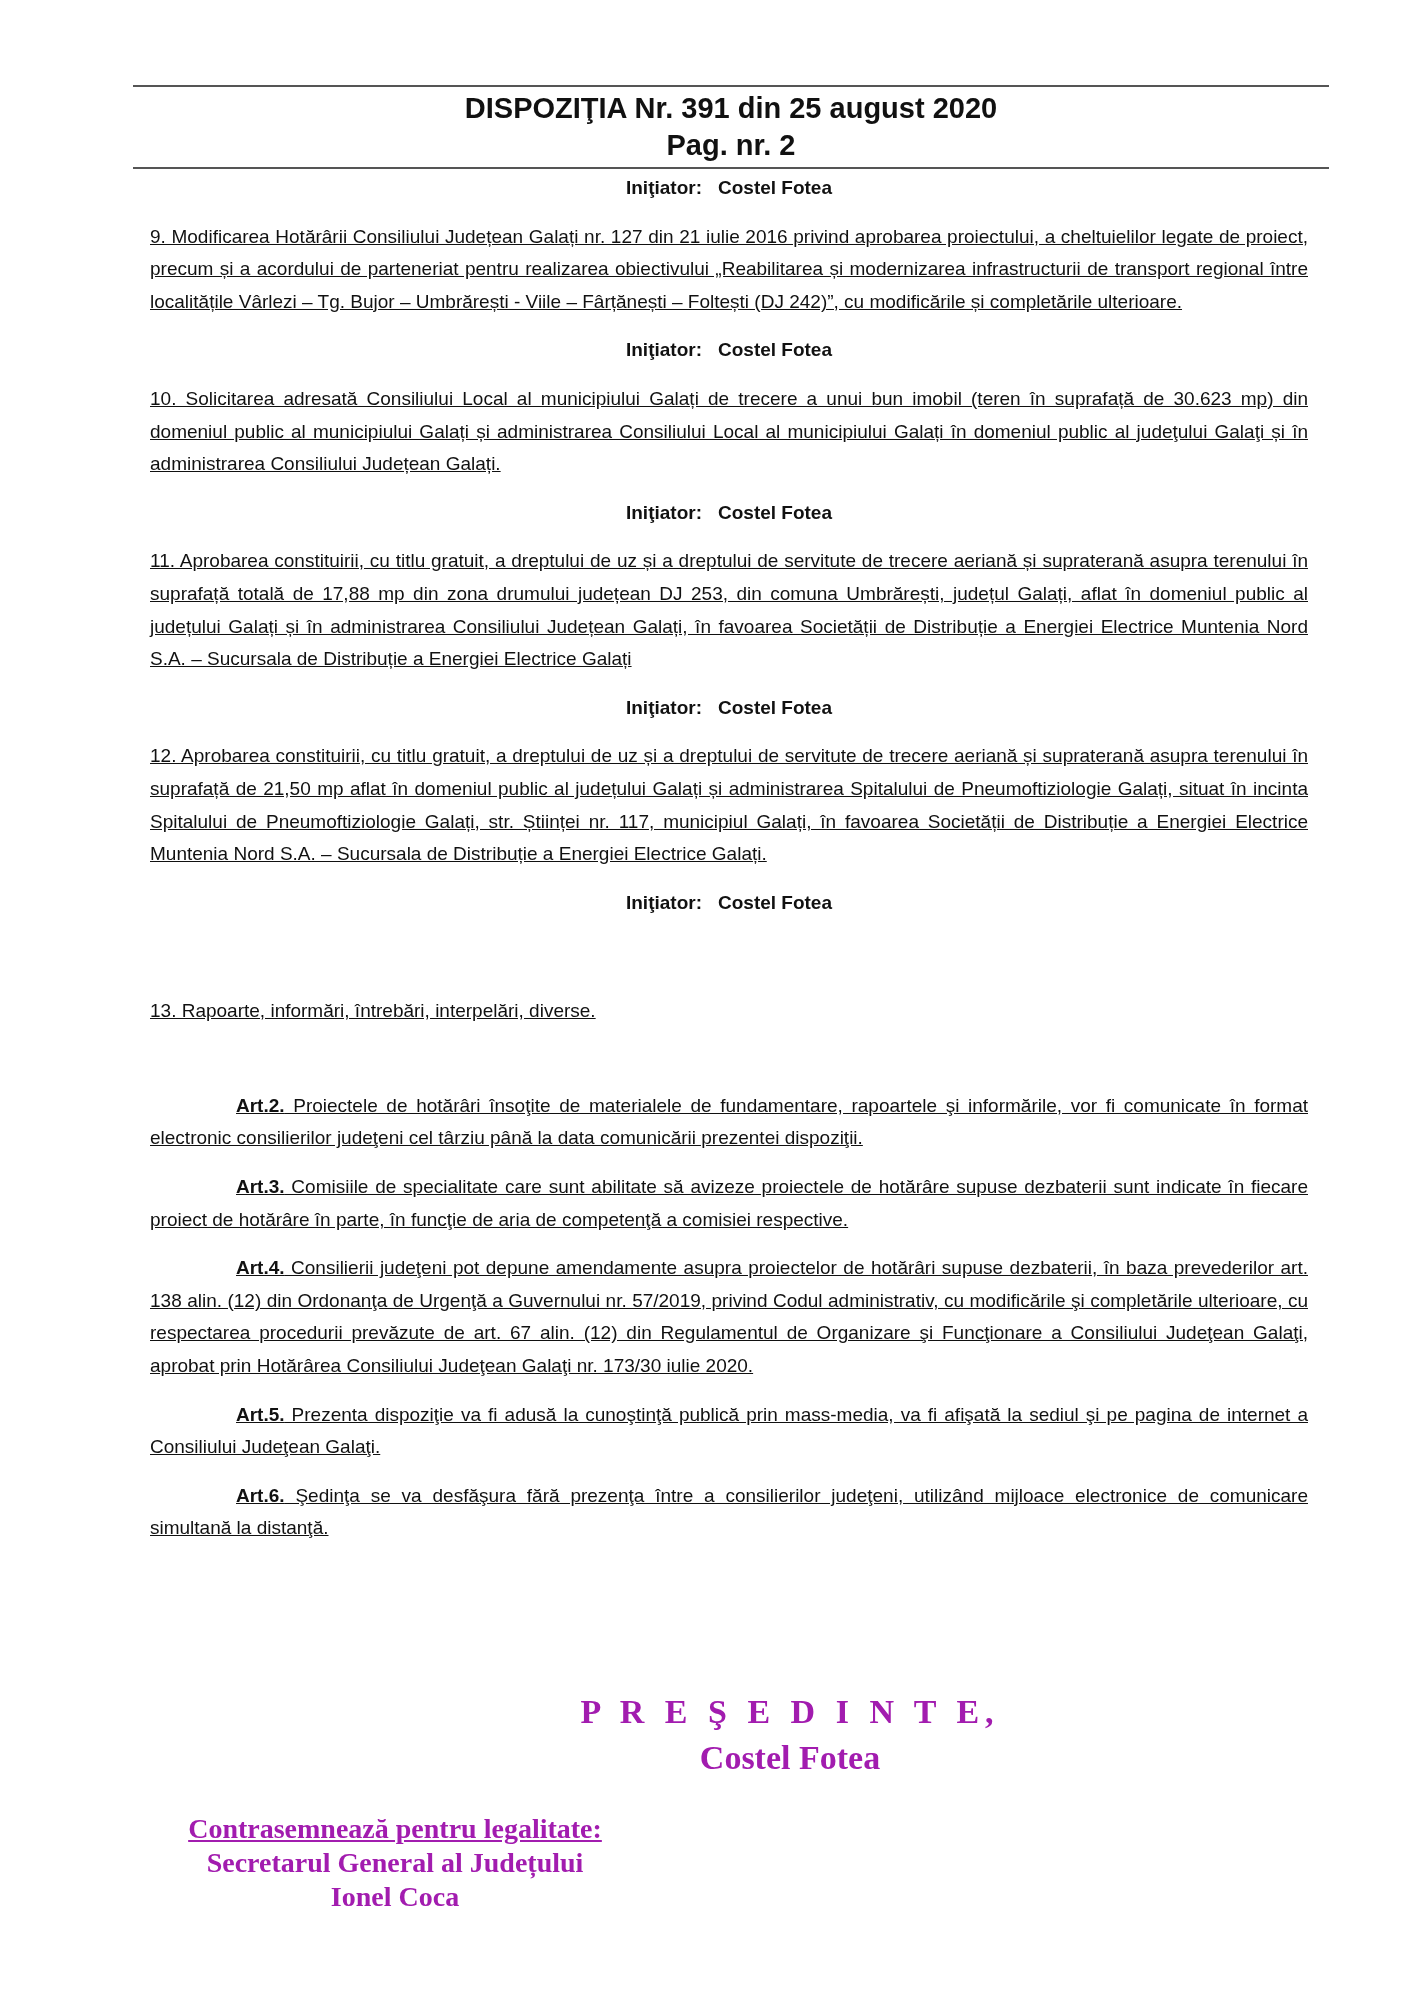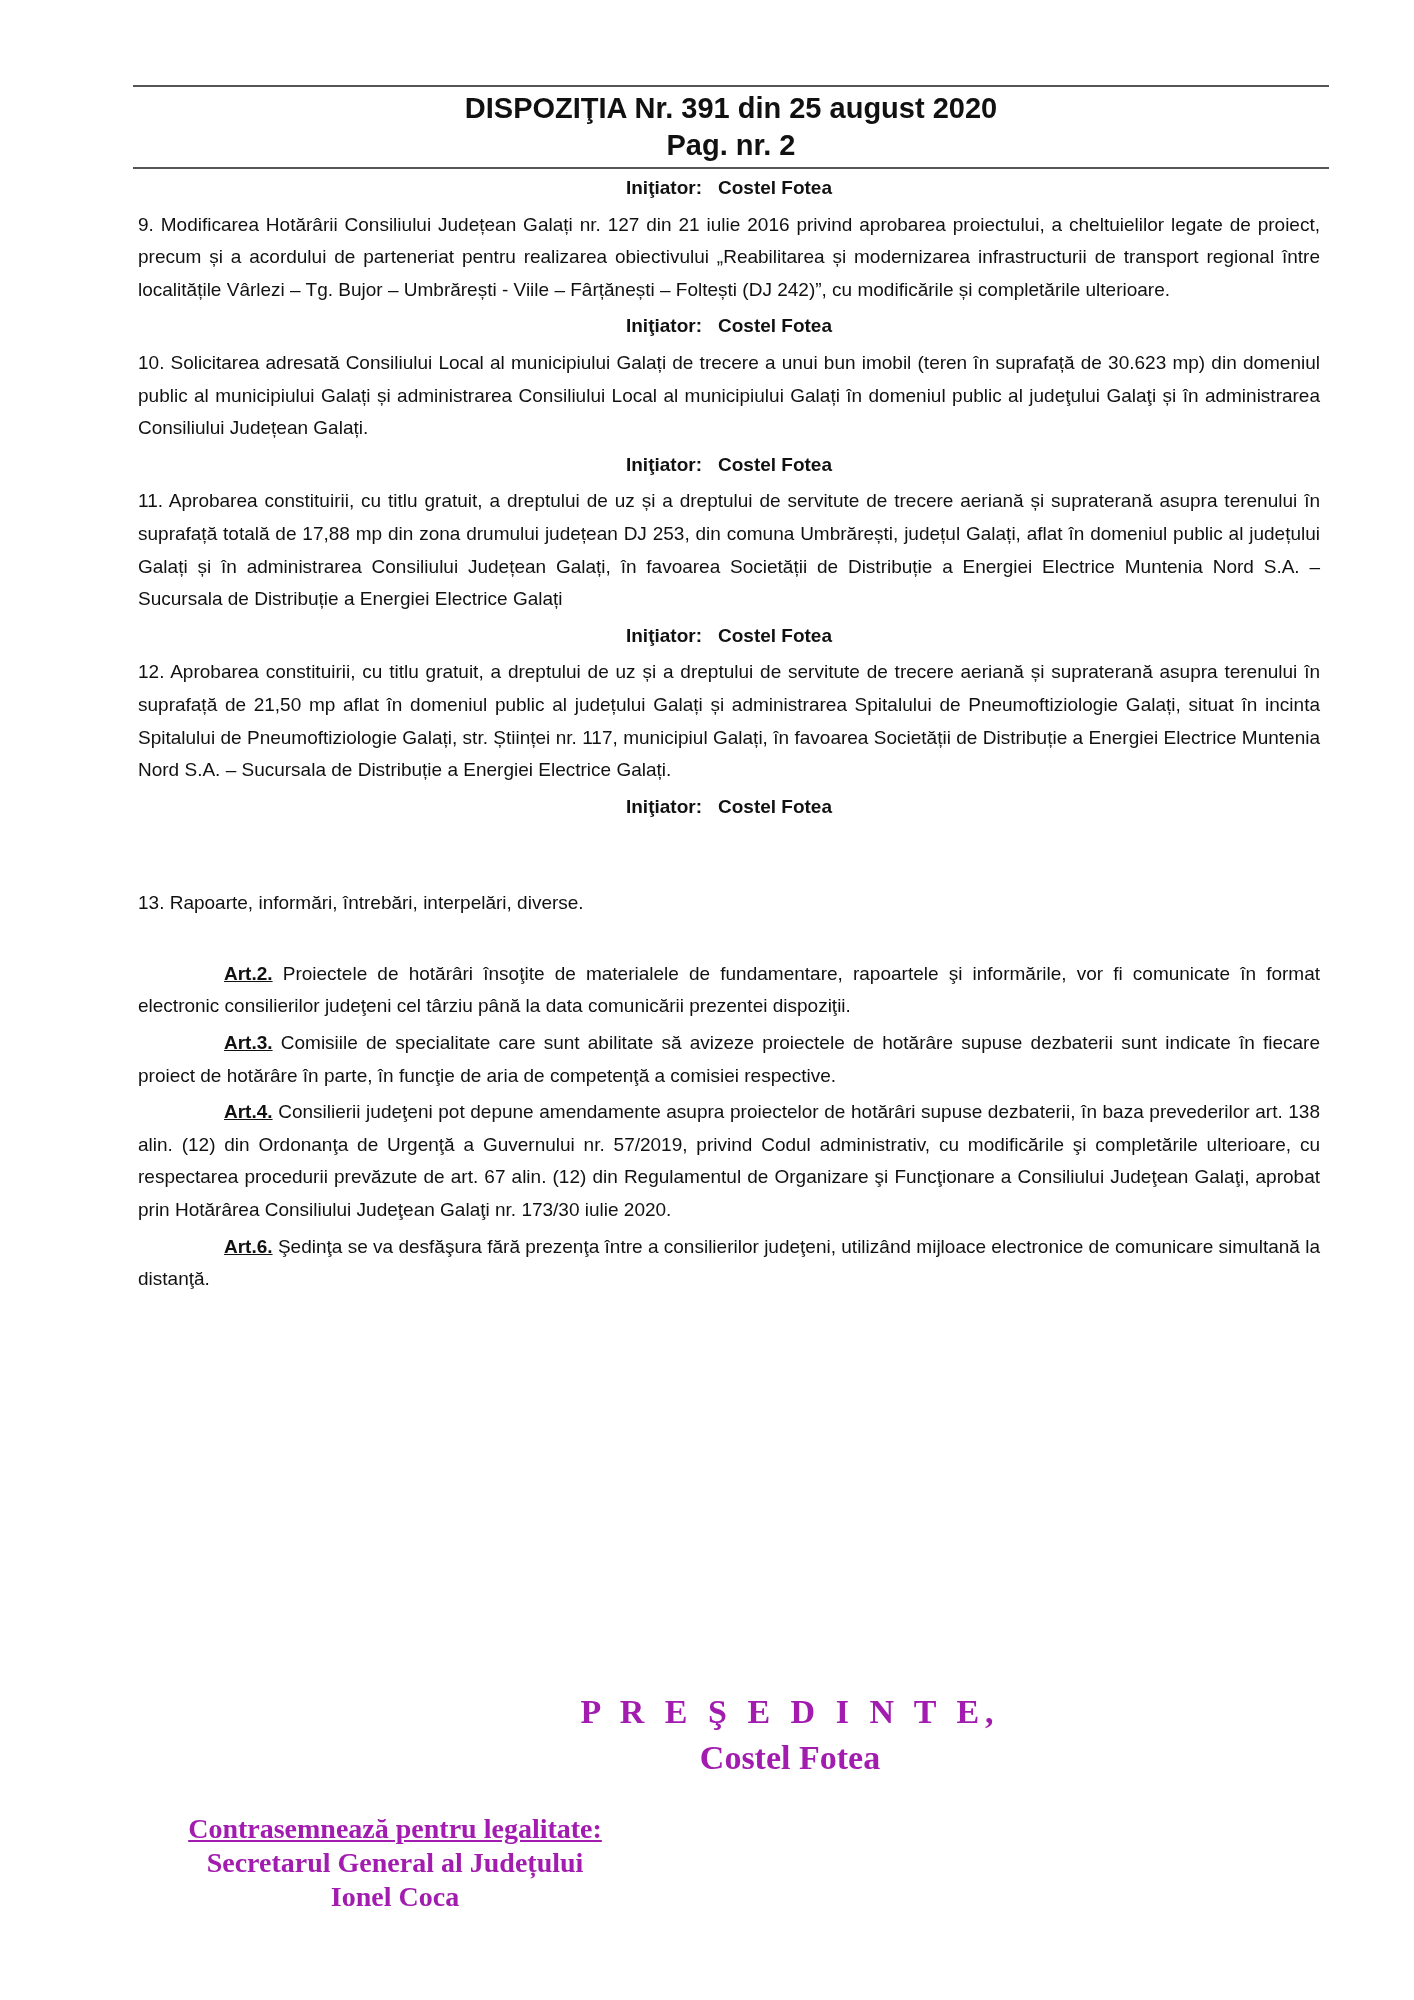--- a/index.html
+++ b/index.html
@@ -3,21 +3,21 @@
 <meta charset="utf-8">
 <style>
   html, body { margin:0; padding:0; background:#ffffff; }
   body { width:1414px; height:2000px; position:relative; overflow:hidden; color:#111; }
   .page { position:absolute; left:0; top:0; width:1414px; height:1736px; }
   .rule { position:absolute; left:133px; width:1196px; height:0; border-top:2px solid #555; }
   .title { position:absolute; left:133px; width:1196px; text-align:center;
            font-family:"Liberation Sans", sans-serif; font-weight:bold; font-size:29px; line-height:36px; color:#111; }
   .body { position:absolute; left:134px; width:1190px; top:172px;
           font-family:"Liberation Sans", sans-serif; font-size:19px; line-height:32.6px; color:#111; }
-  .para { text-align:justify; margin:4px; }
+  .para { text-align:justify; margin:16px;text-decoration:underline; }
   .para.indent { text-indent:86px; }
   .initiator { text-align:center; font-weight:bold; margin:0; }
   .initiator .lbl { margin-right:16px; }
   .art { font-weight:bold; text-decoration:underline; }
   .gap-lg { height:60px; }
   .gap-md { height:30px; }
   .sig { position:absolute; font-family:"Liberation Serif", serif; font-weight:bold; color:#a21caf; text-align:center; }
   .president-title { left:540px; width:500px; top:1690px; font-size:34px; letter-spacing:6px; line-height:44px; }
   .president-name { left:540px; width:500px; top:1736px; font-size:34px; line-height:44px; }
   .countersign { left:150px; width:490px; top:1812px; font-size:28px; line-height:34px; }
@@ -59,20 +59,21 @@
       <span class="lbl">Iniţiator:</span><span>Costel Fotea</span>
     </p>
 
     <div class="gap-lg"></div>
     <p class="para">13. Rapoarte, informări, întrebări, interpelări, diverse.</p>
     <div class="gap-md"></div>
 
     <p class="para indent"><span class="art">Art.2.</span><span> Proiectele de hotărâri însoţite de materialele de fundamentare, rapoartele şi informările, vor fi comunicate în format electronic consilierilor judeţeni cel târziu până la data comunicării prezentei dispoziţii.</span></p>
     <p class="para indent"><span class="art">Art.3.</span><span> Comisiile de specialitate care sunt abilitate să avizeze proiectele de hotărâre supuse dezbaterii sunt indicate în fiecare proiect de hotărâre în parte, în funcţie de aria de competenţă a comisiei respective.</span></p>
     <p class="para indent"><span class="art">Art.4.</span><span> Consilierii judeţeni pot depune amendamente asupra proiectelor de hotărâri supuse dezbaterii, în baza prevederilor art. 138 alin. (12) din Ordonanţa de Urgenţă a Guvernului nr. 57/2019, privind Codul administrativ, cu modificările şi completările ulterioare, cu respectarea procedurii prevăzute de art. 67 alin. (12) din Regulamentul de Organizare şi Funcţionare a Consiliului Judeţean Galaţi, aprobat prin Hotărârea Consiliului Judeţean Galaţi nr. 173/30 iulie 2020.</span></p>
+    <p class="para indent"><span class="art">Art.5.</span><span> Prezenta dispoziţie va fi adusă la cunoştinţă publică prin mass-media, va fi afişată la sediul şi pe pagina de internet a Consiliului Judeţean Galaţi.</span></p>
     <p class="para indent"><span class="art">Art.6.</span><span> Şedinţa se va desfăşura fără prezenţa între a consilierilor judeţeni, utilizând mijloace electronice de comunicare simultană la distanţă.</span></p>
   </div>
 
   <div class="sig president-title">P R E Ş E D I N T E,</div>
   <div class="sig president-name">Costel Fotea</div>
 
   <div class="sig countersign">
     <div class="head">Contrasemnează pentru legalitate:</div>
     <div>Secretarul General al Județului</div>
     <div>Ionel Coca</div>

